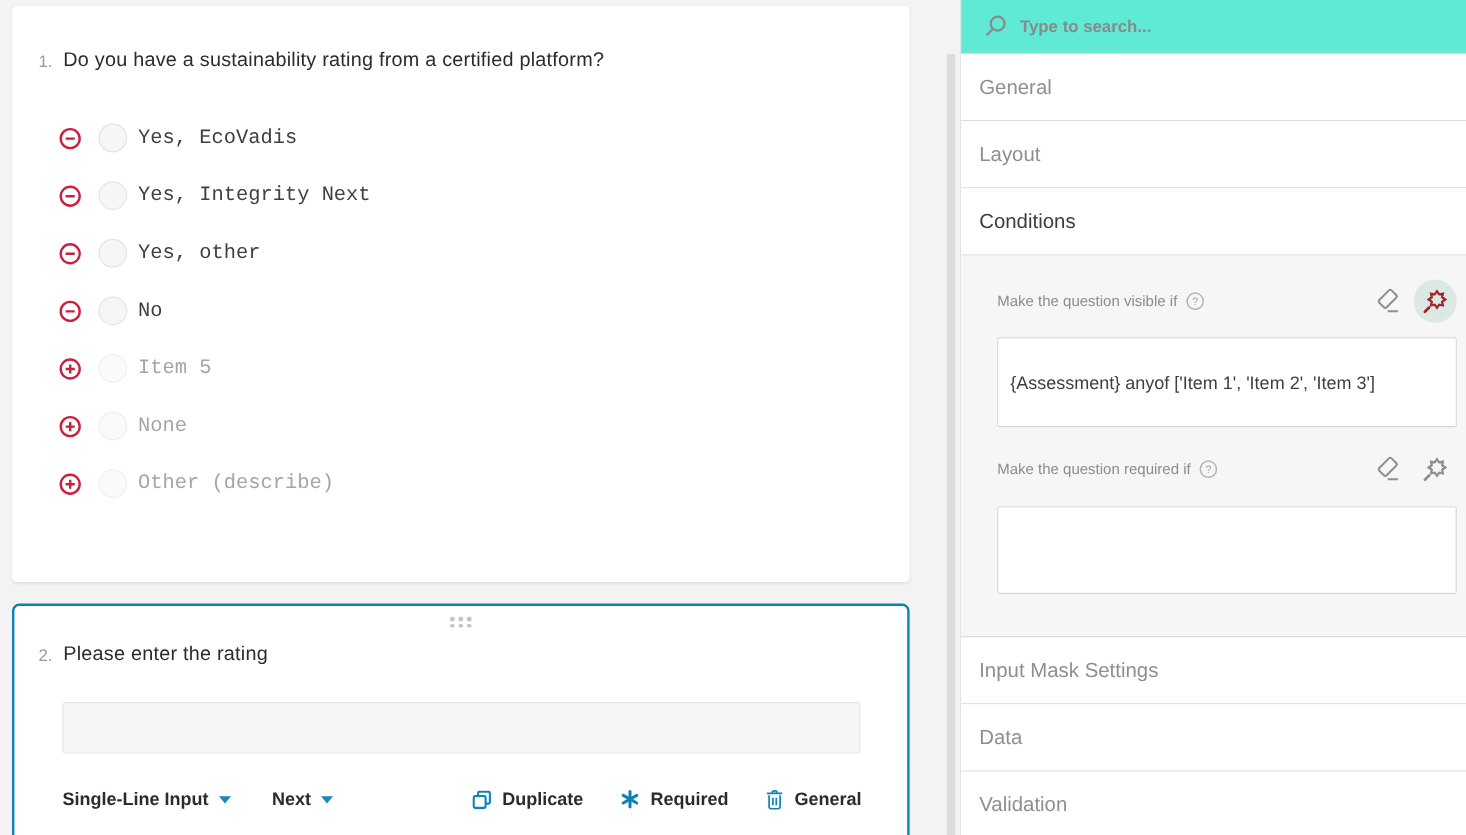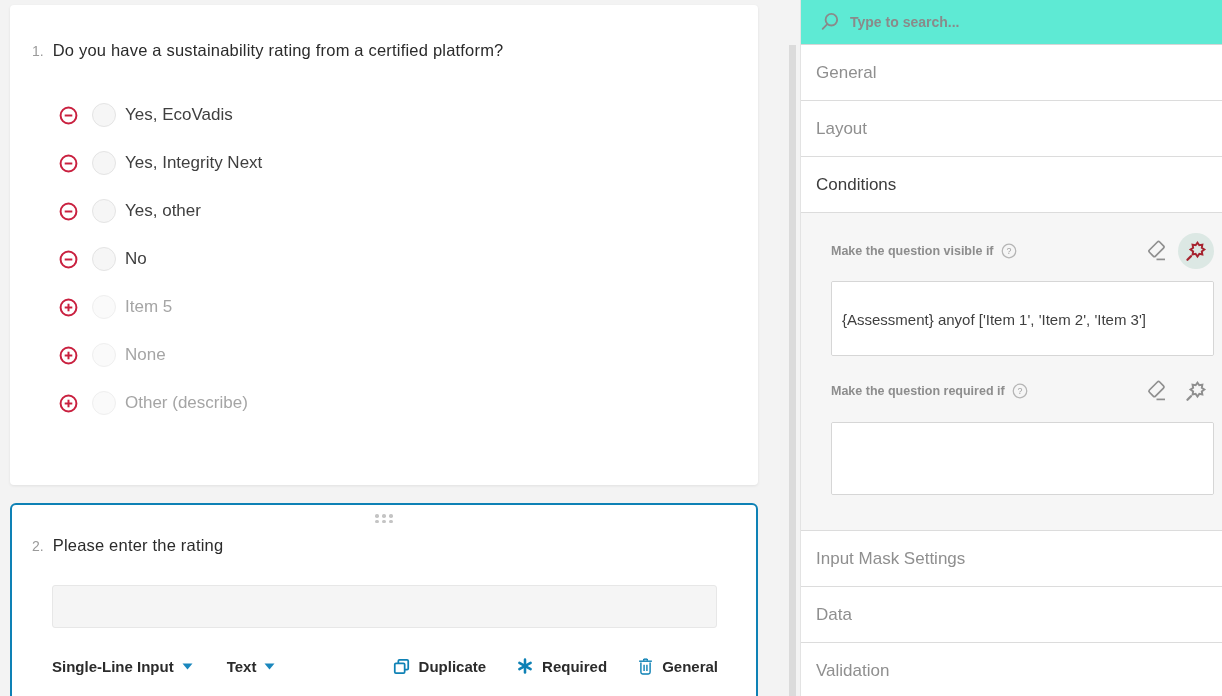--- a/index.html
+++ b/index.html
@@ -10,21 +10,21 @@
   .card { position:absolute; left:10px; width:748px; background:#fff; }
   .card-1 { top:5px; height:480px; border-radius:4px; box-shadow:0 1px 3px rgba(0,0,0,.08); }
   .card-2 { top:503px; height:210px; border:2px solid #0e81b5; border-radius:6px; }
 
   .q-head { position:absolute; display:flex; align-items:flex-start; }
   .card-1 .q-head { left:22px; top:36px; }
   .card-2 .q-head { left:20px; top:31px; }
   .q-num { color:#9a9a9a; font-size:14px; margin-right:9px; padding-top:2px; min-width:11px; }
   .q-title { color:#2b2b2b; font-size:16.5px; font-weight:normal; letter-spacing:.2px; }
 
-  .choices { position:absolute; left:49px; top:86px; }
+  .choices { position:absolute; left:39px; top:86px;font-family:Liberation Mono, monospace; }
   .choice-row { display:flex; align-items:center; height:48px; }
   .act-btn { width:19px; height:19px; margin-right:14px; cursor:pointer; flex:0 0 19px; }
   .act-btn svg { display:block; width:19px; height:19px; }
   .radio { width:24px; height:24px; border-radius:50%; background:#f6f6f6; border:1px solid #e4e4e4; margin-right:9px; flex:0 0 24px; }
   .choice-label { font-size:17px; color:#3f3f3f; }
   .ghost .choice-label { color:#a5a5a5; }
   .ghost .radio { background:#fafafa; border-color:#efefef; }
 
   .drag-dots { position:absolute; top:9px; left:50%; transform:translateX(-50%); display:grid;
                grid-template-columns:repeat(3, 4px); gap:2px 3px; cursor:grab; }
@@ -57,21 +57,21 @@
   .search-input::placeholder { color:#8a8a8a; opacity:1; }
 
   .acc-row { height:56px; border-bottom:1px solid #dcdcdc; display:flex; align-items:center;
              padding-left:15px; font-size:17px; color:#8f8f8f; background:#fff; cursor:pointer; }
   .acc-row.expanded { color:#3c3c3c; }
 
   .cond-content { position:relative; height:318px; background:#f6f6f6; border-bottom:1px solid #dcdcdc; }
   .cond-row { position:absolute; left:30px; right:8px; height:36px; display:flex; align-items:center; }
   .cond-row.r1 { top:20px; }
   .cond-row.r2 { top:160px; }
-  .cond-label { font-size:12.5px; color:#8d8d8d;font-weight:bold; }
+  .cond-label { font-size:12.5px; color:#8d8d8d; }
   .help-icon { margin-left:7px; }
   .cond-icons { margin-left:auto; display:flex; align-items:center; }
   .icon-btn { cursor:pointer; display:flex; align-items:center; justify-content:center; }
   .icon-btn.eraser { width:26px; height:26px; margin-right:9px; }
   .icon-btn.wizard { width:36px; height:36px; border-radius:50%; }
   .icon-btn.wizard.active { background:#dce8e4; }
   .cond-editor { position:absolute; left:30px; right:8px; background:#fff; border:1px solid #d6d6d6;
                  border-radius:2px; resize:none; font-family:"Liberation Sans", sans-serif;
                  font-size:15px; color:#3f3f3f; padding:28px 10px; line-height:20px; }
   .cond-editor.e1 { top:68px; height:75px; }
@@ -193,21 +193,21 @@
   </div>
   <input class="answer-input" type="text" value="" style="">
   <div class="q2-toolbar">
     <span class="tb-select">
       <span class="lbl">Single-Line Input</span>
       <svg width="11" height="7" viewBox="0 0 11 7">
           <polygon points="0.5,0.5 10.5,0.5 5.5,6.5" fill="#1a87bd"></polygon>
         </svg>
     </span>
     <span class="tb-select">
-      <span class="lbl">Text</span>
+      <span class="lbl">Next</span>
       <svg width="11" height="7" viewBox="0 0 11 7">
           <polygon points="0.5,0.5 10.5,0.5 5.5,6.5" fill="#1a87bd"></polygon>
         </svg>
     </span>
     <span class="tb-right">
       <span class="tb-action">
         <svg width="19" height="19" viewBox="0 0 24 24">
             <g fill="none" stroke="#0e81b5" stroke-width="2.2">
               <rect x="8" y="3.5" width="12.5" height="12.5" rx="1.5"></rect>
               <rect x="3.5" y="8" width="12.5" height="12.5" rx="1.5" fill="#fff"></rect>

